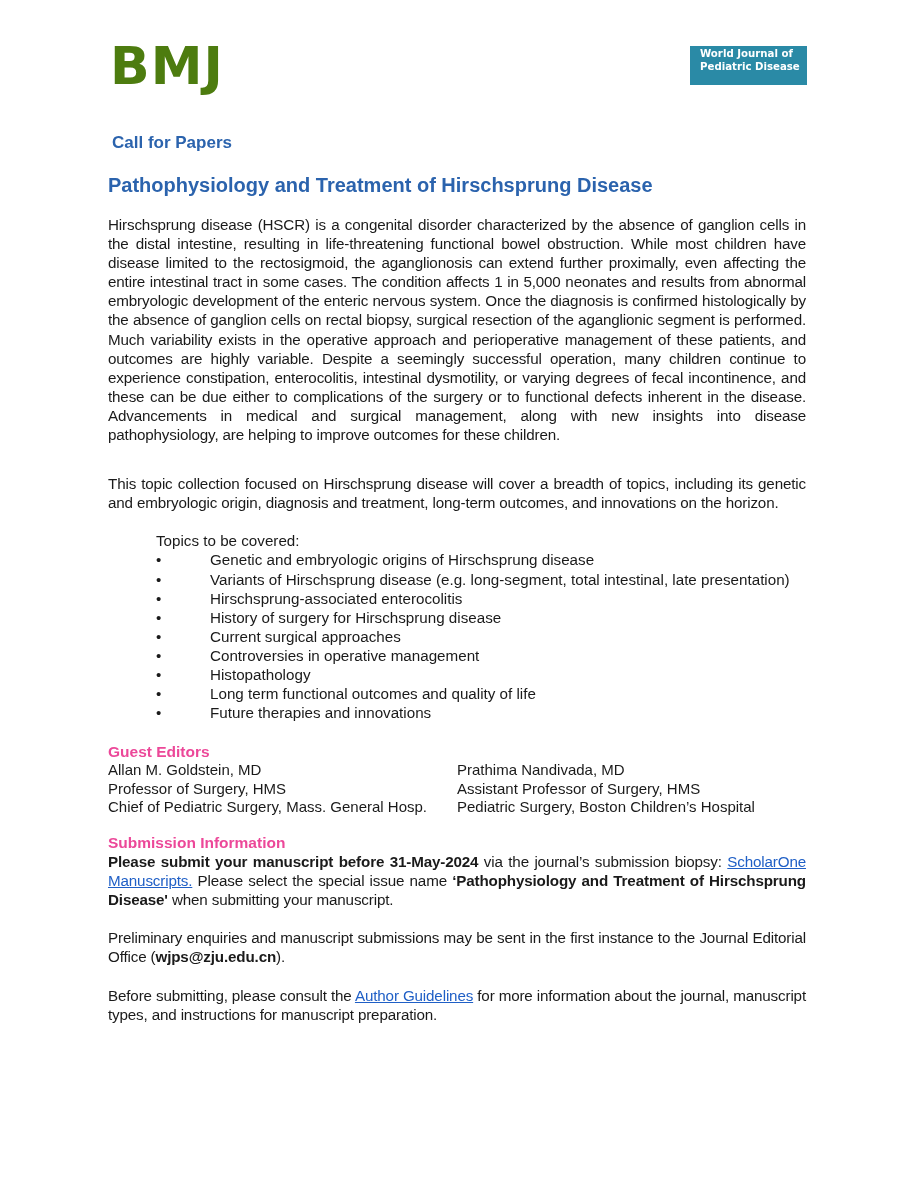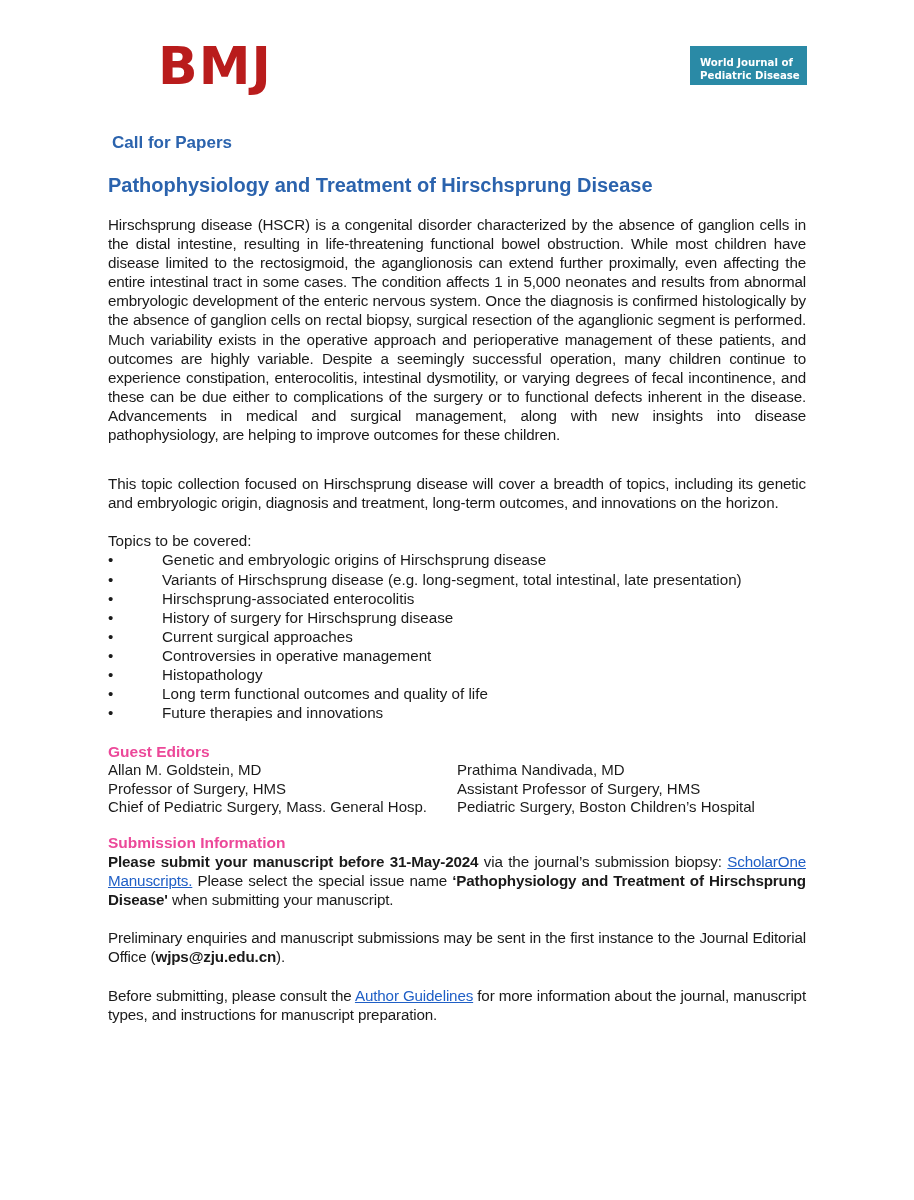--- a/index.html
+++ b/index.html
@@ -2,36 +2,36 @@
 <html><head>
   <meta charset="utf-8">
   <style>
     html, body { margin: 0; padding: 0; background: #ffffff; }
     body { width: 914px; height: 1200px; position: relative; overflow: hidden;
       font-family: "Liberation Sans", sans-serif; color: #1a1a1a; }
     .page { position: absolute; left: 0; top: 0; width: 914px; height: 1200px; }
 
     .bmj-logo { position: absolute; left: 110px; top: 36px; height: 60px;
       font-family: "DejaVu Sans", sans-serif; font-weight: bold; font-size: 52px;
-      letter-spacing: 1px; color: #b91c1c; line-height: 60px; margin-left: 48px; }
+      letter-spacing: 1px; color: #4d7c0f; line-height: 60px; }
 
     .journal-badge { position: absolute; left: 690px; top: 46px; width: 117px; height: 39px;
-      background: #2a8aa6; color: #ffffff; box-sizing: border-box; padding: 11px 0 0 10px;
+      background: #2a8aa6; color: #ffffff; box-sizing: border-box; padding: 2px 0 0 10px;
       font-family: "DejaVu Sans", sans-serif; font-weight: bold; font-size: 10.2px; line-height: 12.5px; }
 
     .content { position: absolute; left: 108px; top: 128px; width: 698px; }
 
     h1.cfp { margin: 4px; font-size: 17px; font-weight: bold; color: #2b63ad; line-height: 22px; }
     h2.title { margin: 20px 0 0 0; font-size: 20px; font-weight: bold; color: #2b63ad; line-height: 22px; }
 
     p { margin: 0; font-size: 15.2px; line-height: 19.1px; text-align: justify; letter-spacing: -0.15px; }
     p.intro { margin-top: 19px; }
     p.collection { margin-top: 30px; }
 
-    .topics { margin-top: 19px; font-size: 15.2px; line-height: 19.1px; }
+    .topics { margin-top: 19px; font-size: 15.2px; line-height: 19.1px; margin-left: 48px; }
     .topics ul { list-style: none; margin: 0; padding: 0; }
     .topics li { position: relative; padding-left: 54px; }
     .topics li .bullet { position: absolute; left: 0; top: 0; }
 
     h3.section { margin: 21px 0 0 0; font-size: 15.5px; font-weight: bold; color: #ec4899; line-height: 18px; }
     .editors { display: flex; font-size: 15px; line-height: 18.6px; }
     .editor { width: 376px; }
     .editor .line { display: block; }
 
     h3.section.sub { margin-top: 17px; }

